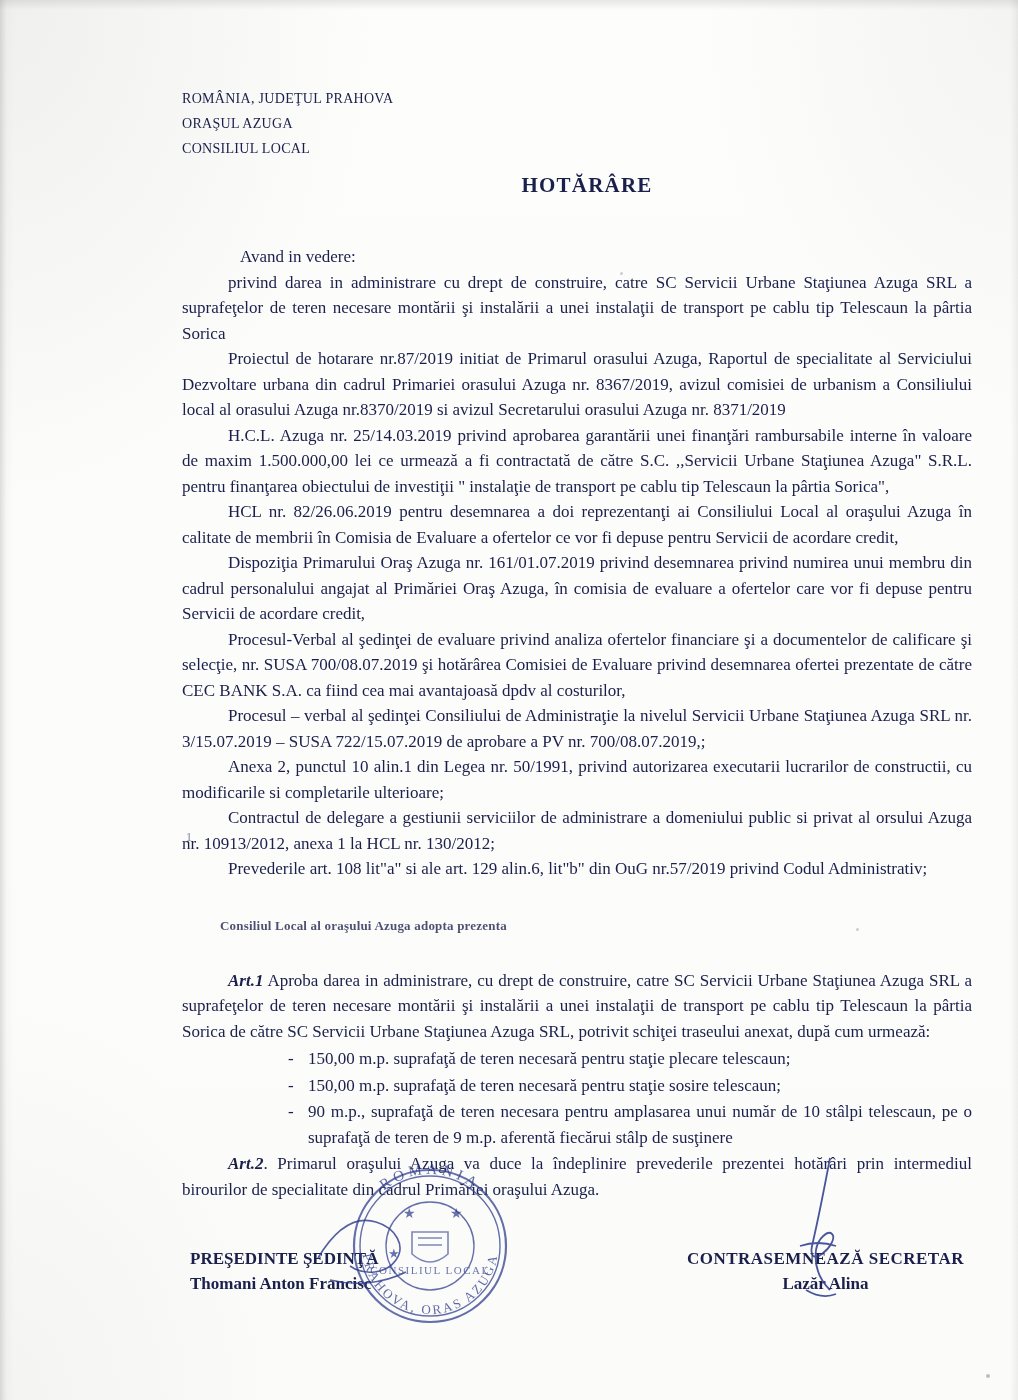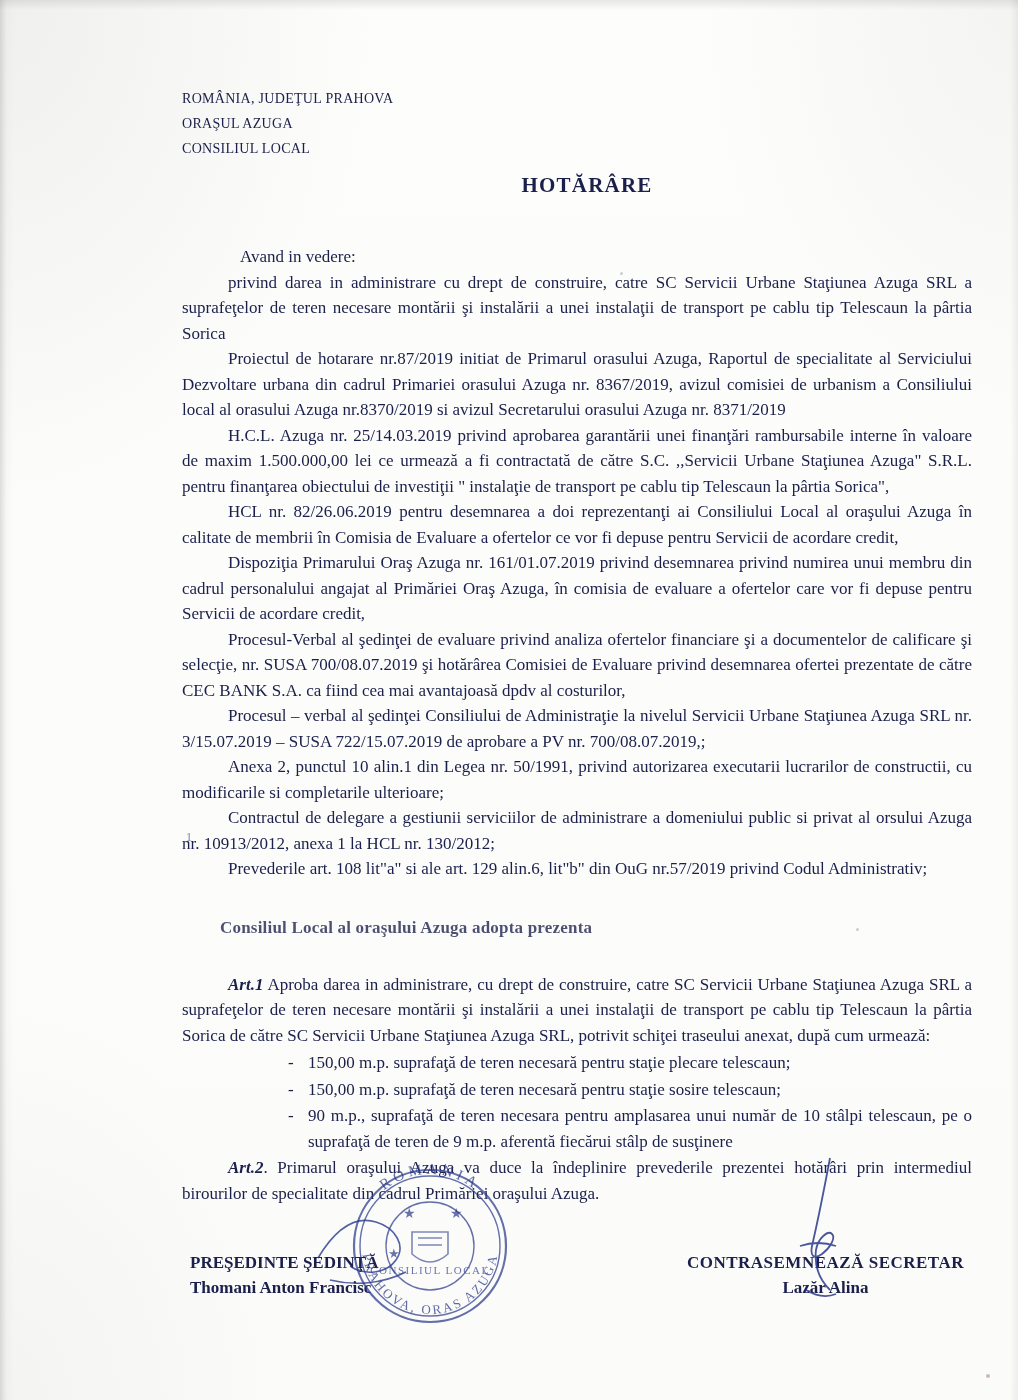--- a/index.html
+++ b/index.html
@@ -79,21 +79,21 @@
   }
 
   .avand {
     text-indent: 58px;
     margin-top: 46px;
   }
 
   .council-line {
     margin-top: 36px;
     font-weight: bold;
-    font-size: 17px;
+    font-size: 13px;
     padding-left: 38px;
     letter-spacing: 0.2px;
     opacity: 0.78;
   }
 
   .hot-word {
     text-align: center;
     font-weight: bold;
     font-size: 18px;
     letter-spacing: 4px;

